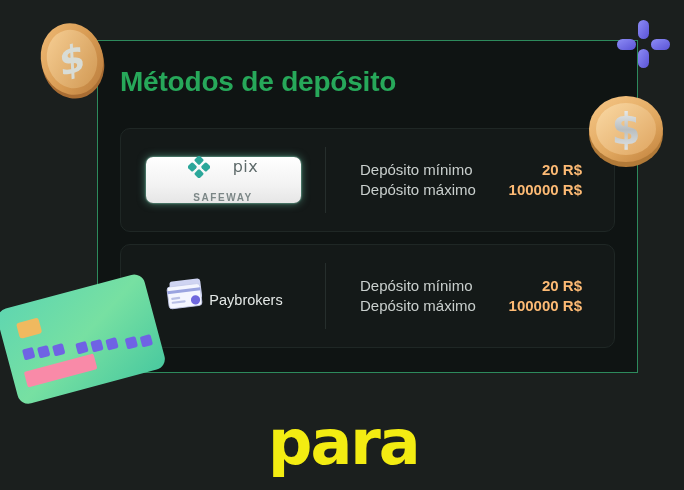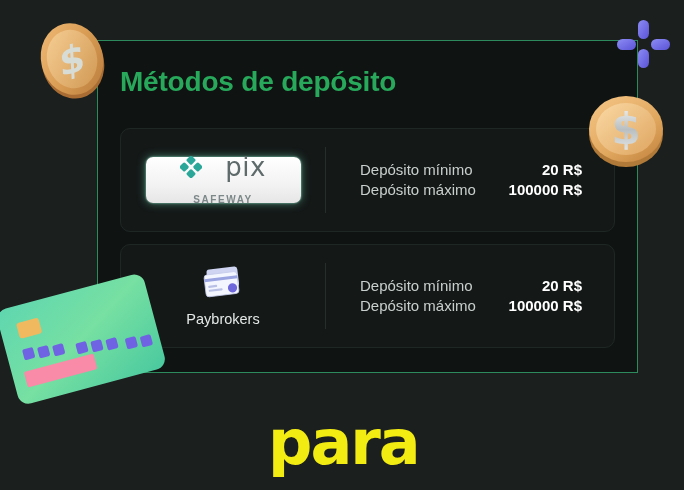--- a/index.html
+++ b/index.html
@@ -89,21 +89,21 @@
     justify-content: space-between;
     align-items: baseline;
     margin: 3px 12px;
   }
   .limit-label {
     color: #c9cfcd;
     font-size: 15px;
     font-weight: normal;
   }
   .limit-value {
-    color: #ffffff;
+    color: #fdba74;
     font-size: 15px;
     font-weight: bold;
     white-space: nowrap;
   }
 
   
   .pix-plate {
     width: 155px; height: 46px;
     background: linear-gradient(180deg, #ffffff 0%, #f2f2f2 62%, #e6e6e6 100%);
     border-radius: 7px;
@@ -113,38 +113,38 @@
     justify-content: center;
     box-shadow: 0 0 9px rgba(120,225,190,0.55), 0 0 2px rgba(160,240,210,0.9);
   }
   .pix-top {
     display: flex;
     align-items: center;
     gap: 5px;
   }
   .pix-word {
     color: #5f6b6b;
-    font-size: 26px;
+    font-size: 16px;
     letter-spacing: 0.5px;
     line-height: 1;
     font-family: "DejaVu Sans", sans-serif;
     margin-left: 18px;
   }
   .pix-sub {
     color: #7c8787;
     font-size: 10px;
     font-weight: bold;
     letter-spacing: 1.6px;
     margin-top: 14px;
   }
 
   
   .pb-wrap {
     display: flex;
-    flex-direction: column;
+    flex-direction: row;
     align-items: center;
   }
   .pb-label {
     color: #e4e8e6;
     font-size: 14.5px;
     margin-top: 8px;
     font-weight: normal;
   }
 
   

